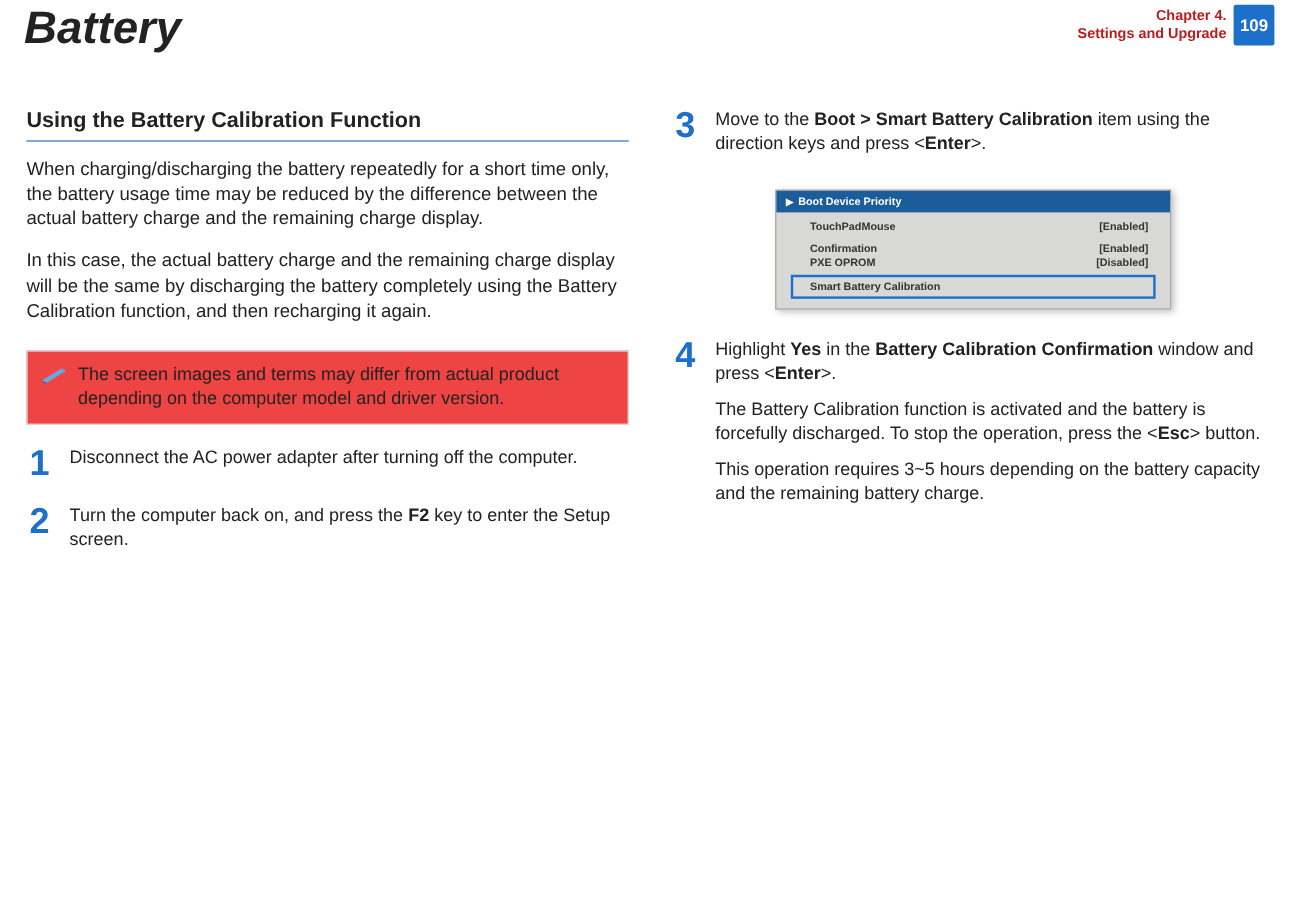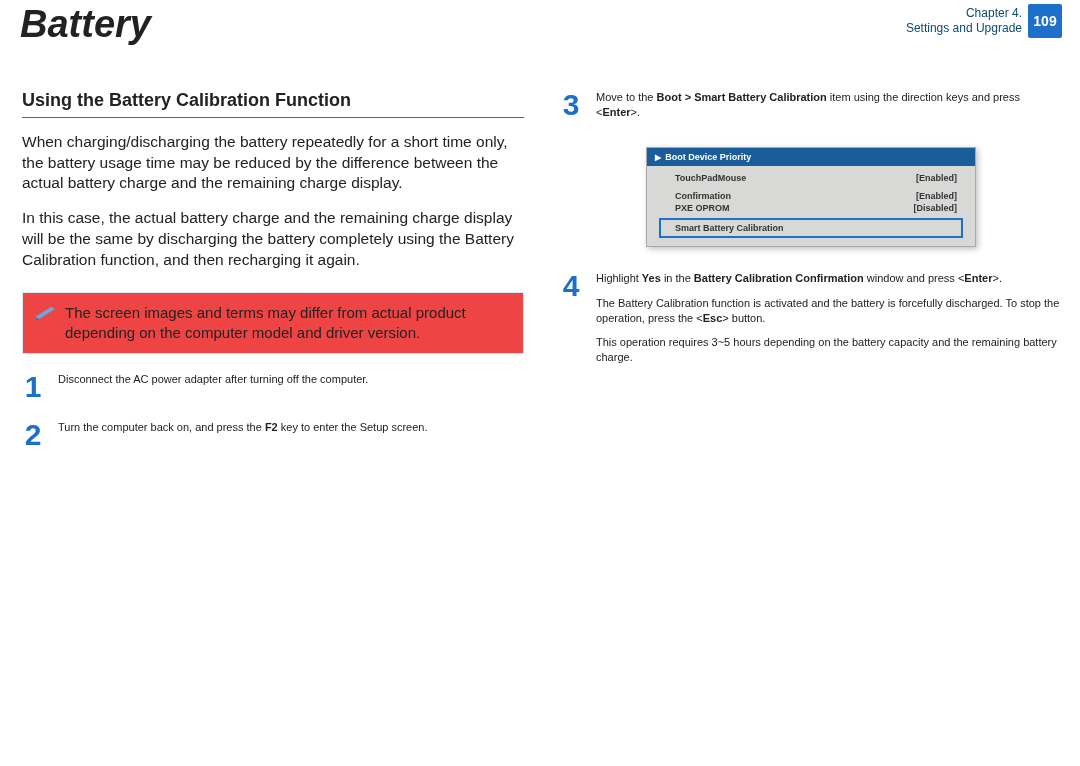--- a/index.html
+++ b/index.html
@@ -1,31 +1,31 @@
 <!DOCTYPE html>
 <html><head>
 <meta charset="utf-8">
 <style>
   * { box-sizing: border-box; margin: 0; padding: 0; }
   html, body { width: 1080px; height: 766px; font-family: "Segoe UI", "Helvetica Neue", Arial, sans-serif; color: #222; background: #fff; }
   .page { width: 1080px; height: 585px; position: relative; padding: 0 18px; }
   .header { display: flex; align-items: flex-start; justify-content: space-between; padding-top: 4px; }
   .title { font-size: 38px; font-weight: 700; font-style: italic; letter-spacing: 0px; line-height: 1.1; padding-left: 2px; }
   .chapter-wrap { display: flex; align-items: center; }
-  .chapter-text { text-align: right; color: #0c4a6e; font-weight: 400; font-size: 12px; line-height: 1.25; margin-right: 6px; }
+  .chapter-text { text-align: right; color: #b91c1c; font-weight: 700; font-size: 12px; line-height: 1.25; margin-right: 6px; }
   .page-badge { width: 34px; height: 34px; background: #1d70c9; color: #fff; display: flex; align-items: center; justify-content: center; font-weight: 700; font-size: 14px; border-radius: 2px; }
   .cols { display: flex; gap: 36px; margin-top: 44px; justify-content: flex-end; }
   .col { width: 502px; }
   .section-heading { font-size: 18px; font-weight: 700; border-bottom: 1px solid #2b6fb5; padding-bottom: 6px; margin-bottom: 14px; }
   .para { font-size: 15.5px; line-height: 1.34; margin-bottom: 14px; }
   .note-box { background: #ef4444; border: 1px solid #d7ebf7; padding: 10px 12px 10px 42px; position: relative; font-size: 15px; line-height: 1.32; margin: 22px 0 18px 0; }
   .note-icon { position: absolute; left: 10px; top: 10px; width: 24px; height: 18px; }
   .step { display: flex; gap: 14px; margin-bottom: 18px; }
   .step-num { color: #1d70c9; font-weight: 700; font-size: 30px; line-height: 1; min-width: 22px; text-align: center; font-family: "Segoe UI", Arial, sans-serif; }
-  .step-body { font-size: 11px; line-height: 1.34; }
+  .step-body { font-size: 15px; line-height: 1.34; }
   .step-body p { margin-bottom: 10px; }
   .bios-img { width: 330px; margin: 12px auto 24px auto; background: #d8d8d7; border: 1px solid #a9a9a9; box-shadow: 2px 2px 6px rgba(0,0,0,0.25); font-family: "Verdana", Arial, sans-serif; }
   .bios-header { background: #1b5d9b; color: #fff; font-size: 9px; font-weight: 700; padding: 4px 8px; }
   .bios-tri { display: inline-block; margin-right: 4px; font-size: 8px; }
   .bios-body { padding: 6px 0 8px 0; }
   .bios-row { display: flex; justify-content: space-between; padding: 1px 18px 1px 28px; font-size: 9px; font-weight: 700; color: #333; }
   .bios-gap { height: 6px; }
   .bios-highlight { margin: 4px 12px 0 12px; border: 2.5px solid #1d70c9; border-radius: 0; padding: 3px 8px 3px 14px; font-size: 9px; font-weight: 700; color: #333; background: #d8d8d7; }
   b, strong { font-weight: 700; }
 </style>

